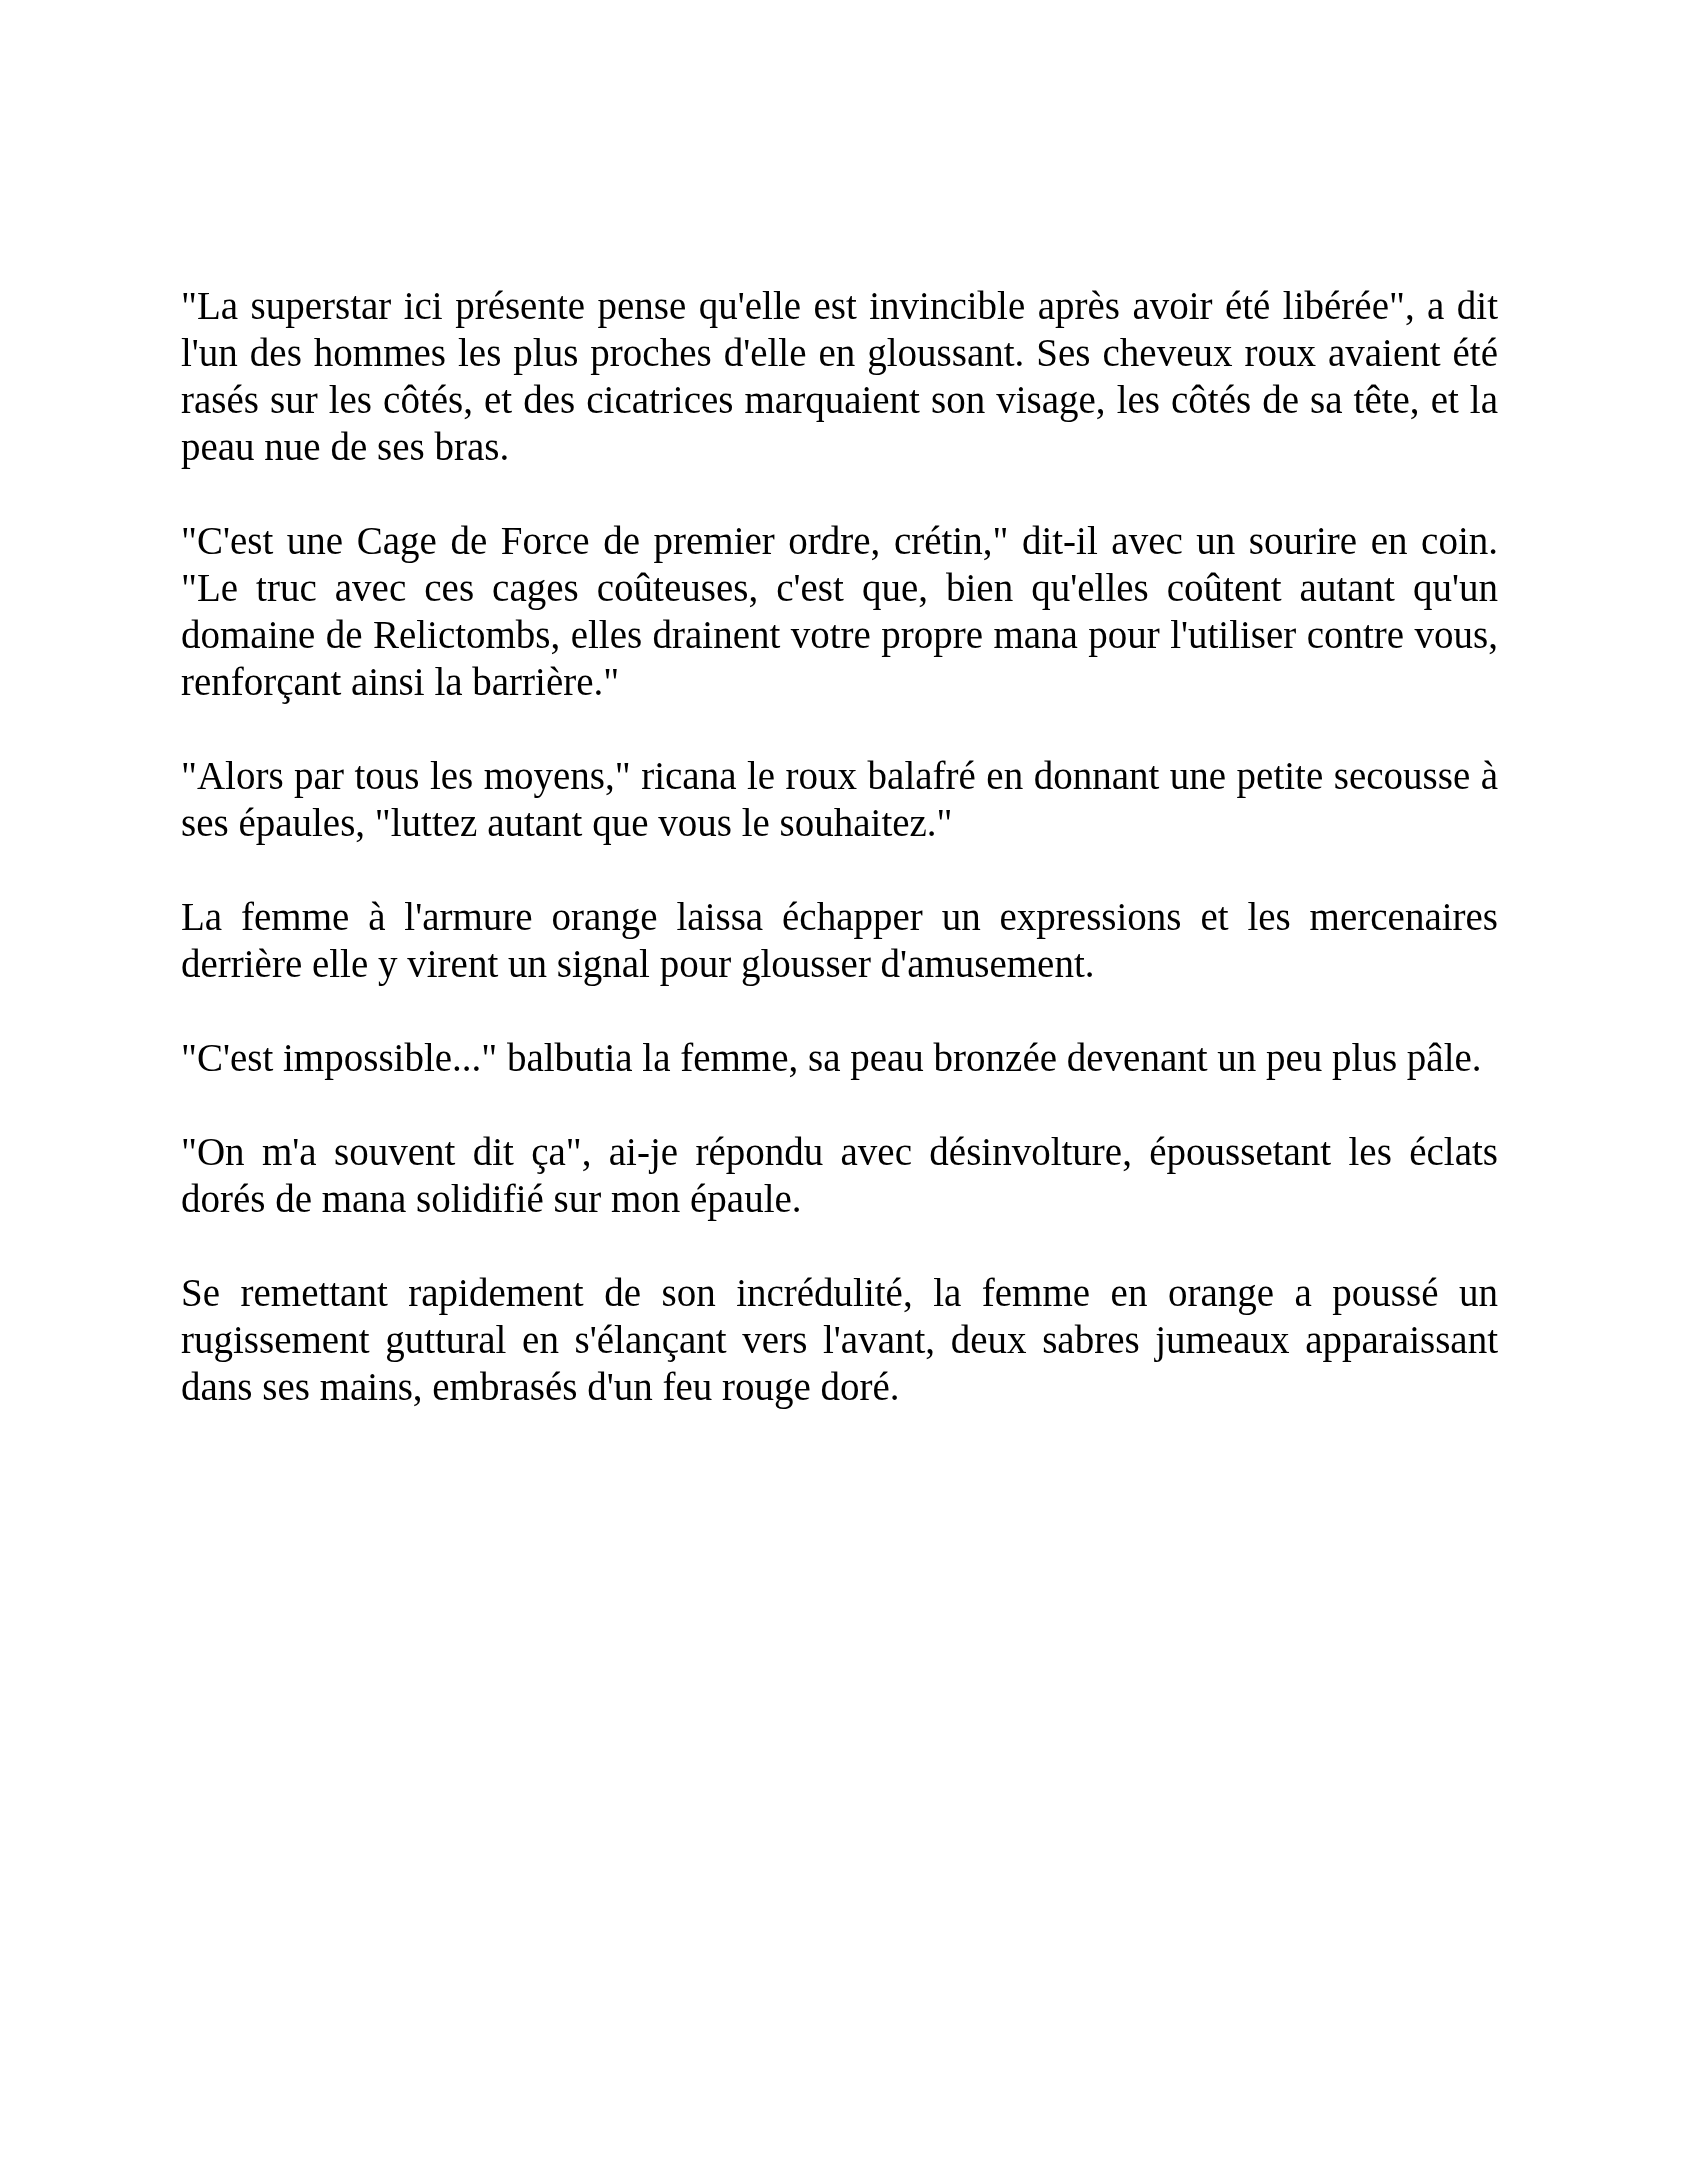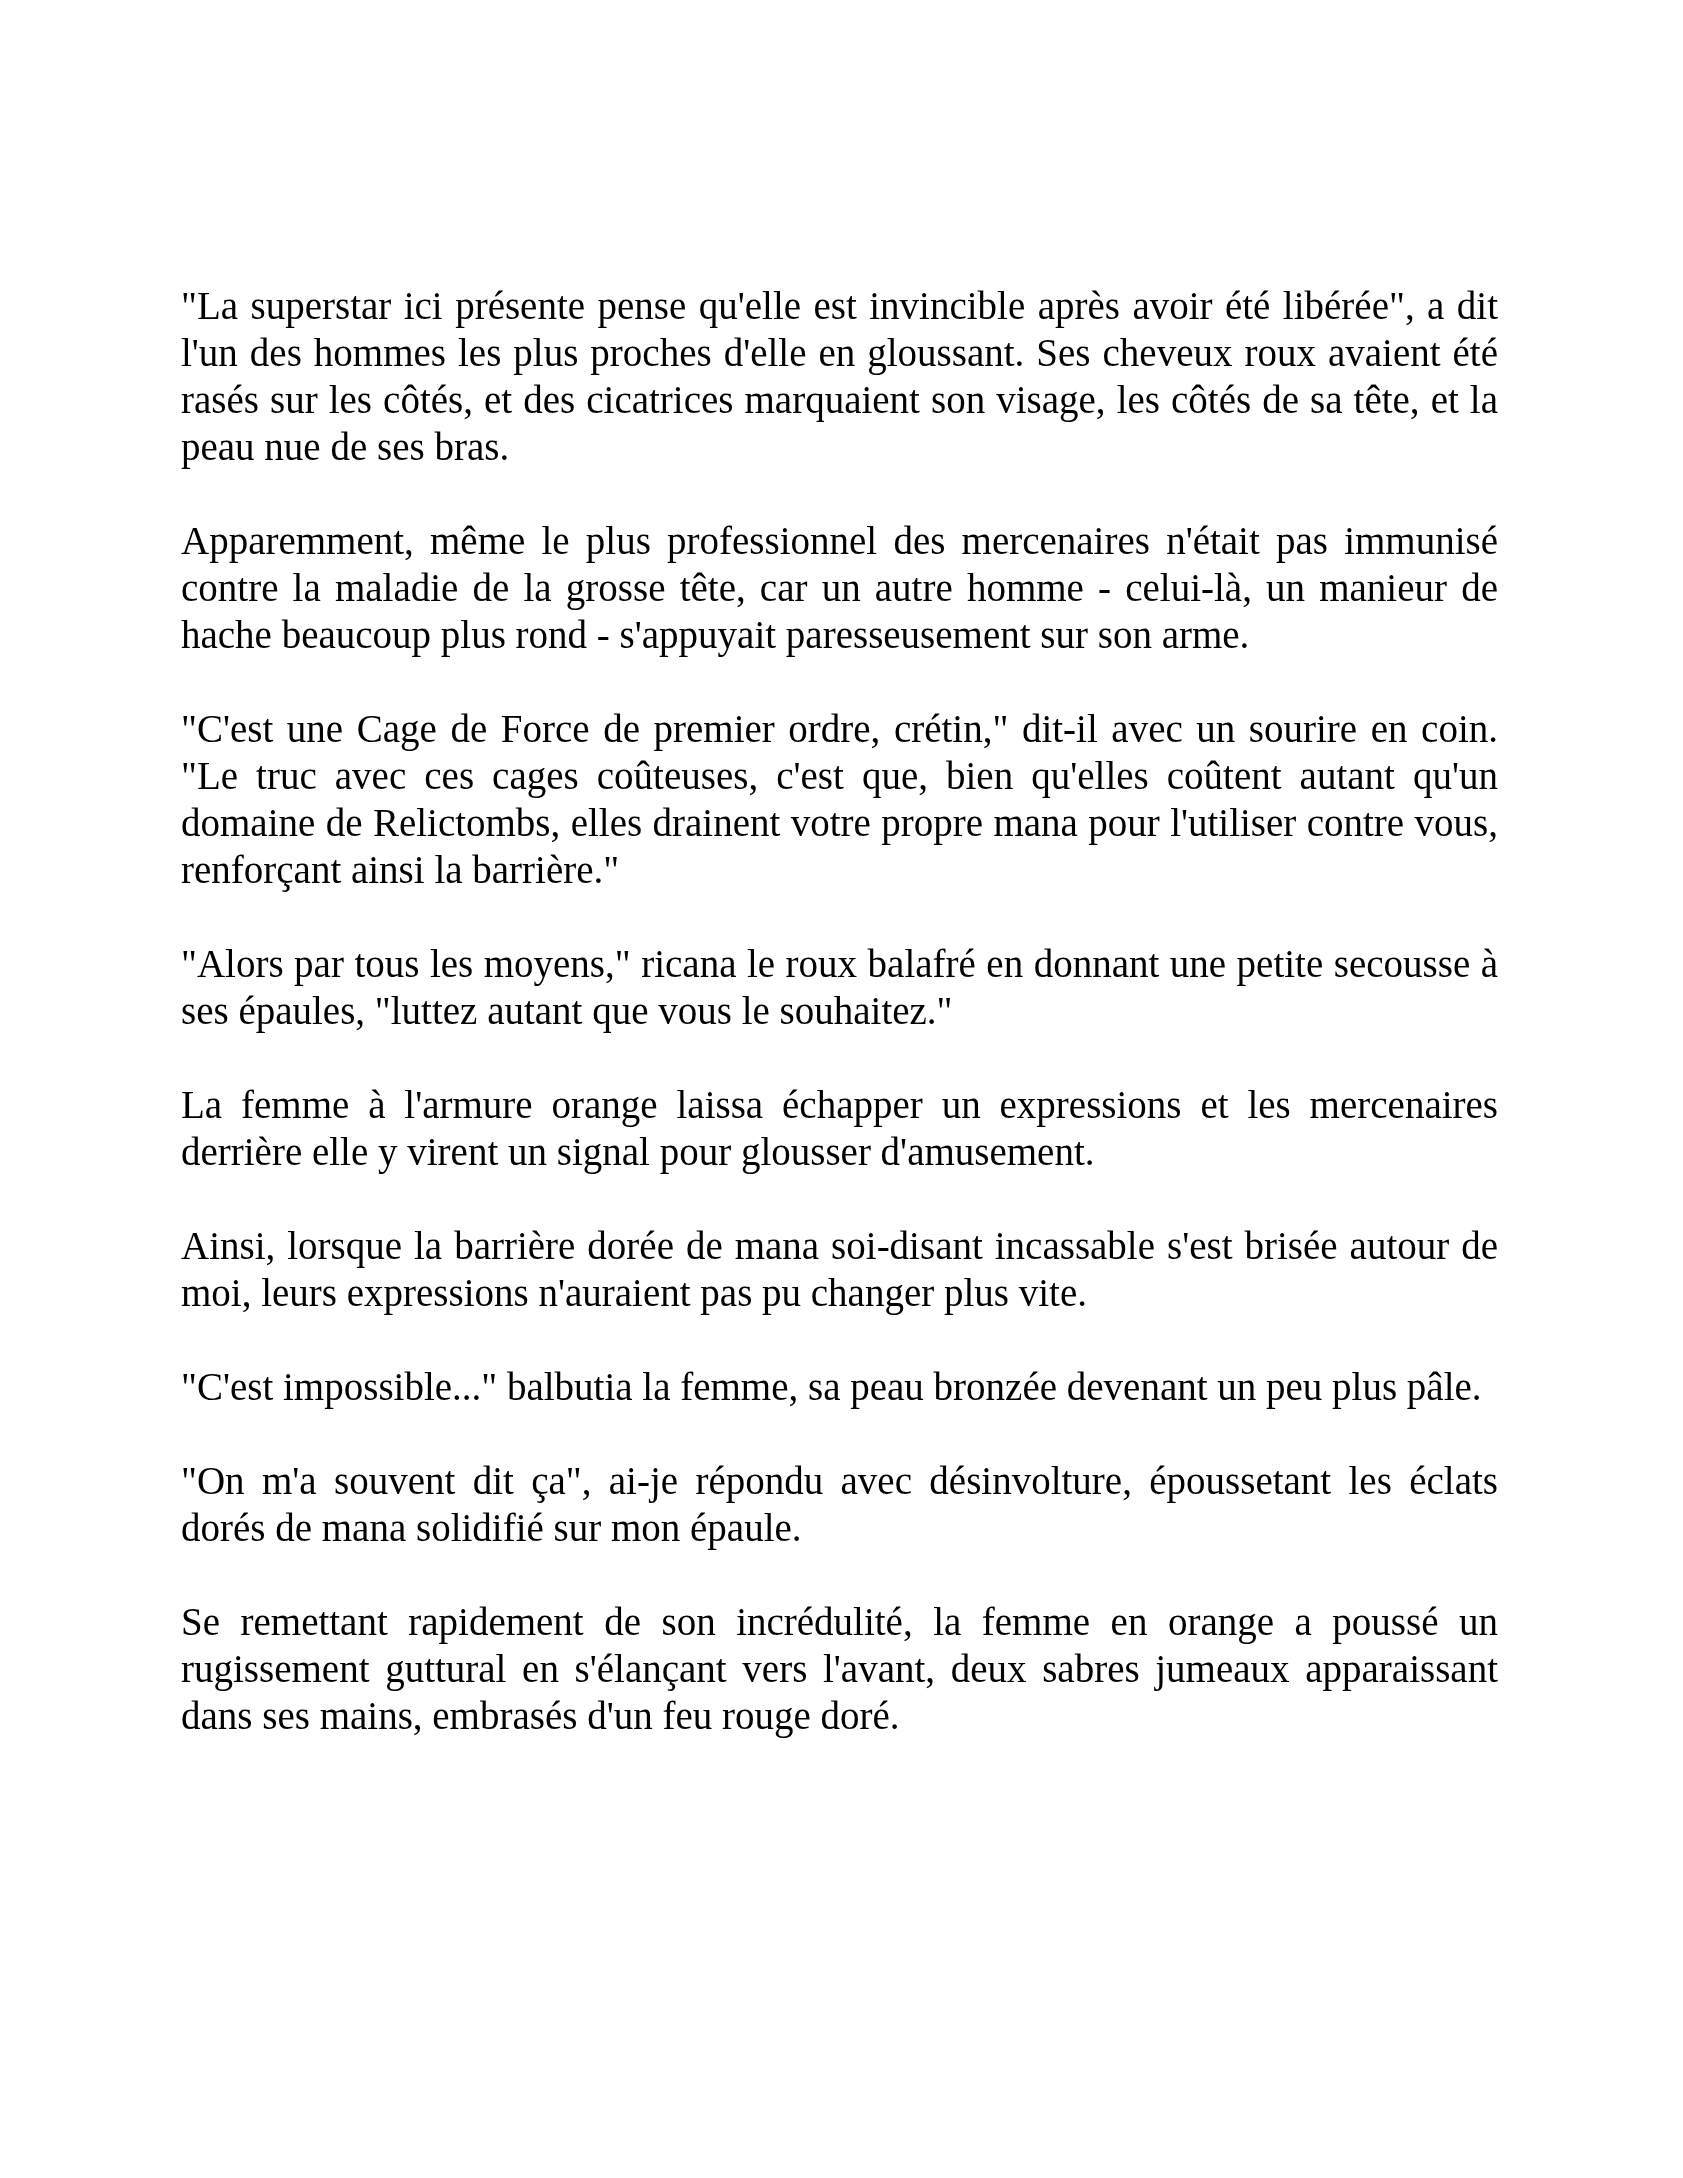--- a/index.html
+++ b/index.html
@@ -29,22 +29,20 @@
       padding: 0;
     }
     .para:last-child { margin-bottom: 0; }
     .it { font-style: italic; }
   </style>
 </head>
 <body>
 
 <div class="page">
   <p class="para">"La superstar ici présente pense qu'elle est invincible après avoir été libérée", a dit l'un des hommes les plus proches d'elle en gloussant. Ses cheveux roux avaient été rasés sur les côtés, et des cicatrices marquaient son visage, les côtés de sa tête, et la peau nue de ses bras.</p>
-  <p class="para">Apparemment, même le plus professionnel des mercenaires n'était pas immunisé contre la maladie de la grosse tête, car un autre homme - celui-là, un manieur de hache beaucoup plus rond - s'appuyait paresseusement sur son arme.</p>
   <p class="para">"C'est une Cage de Force de premier ordre, crétin," dit-il avec un sourire en coin. "Le truc avec ces cages coûteuses, c'est que, bien qu'elles coûtent autant qu'un domaine de Relictombs, elles drainent votre propre mana pour l'utiliser contre vous, renforçant ainsi la barrière."</p>
   <p class="para">"Alors par tous les moyens," ricana le roux balafré en donnant une petite secousse à ses épaules, "luttez autant que vous le souhaitez."</p>
   <p class="para">La femme à l'armure orange laissa échapper un expressions et les mercenaires derrière elle y virent un signal pour glousser d'amusement.</p>
-  <p class="para">Ainsi, lorsque la barrière dorée de mana soi-disant incassable s'est brisée autour de moi, leurs expressions n'auraient pas pu changer plus vite.</p>
   <p class="para">"C'est impossible..." balbutia la femme, sa peau bronzée devenant un peu plus pâle.</p>
   <p class="para">"On m'a souvent dit ça", ai-je répondu avec désinvolture, époussetant les éclats dorés de mana solidifié sur mon épaule.</p>
   <p class="para">Se remettant rapidement de son incrédulité, la femme en orange a poussé un rugissement guttural en s'élançant vers l'avant, deux sabres jumeaux apparaissant dans ses mains, embrasés d'un feu rouge doré.</p>
 </div>
 
 
 </body></html>

